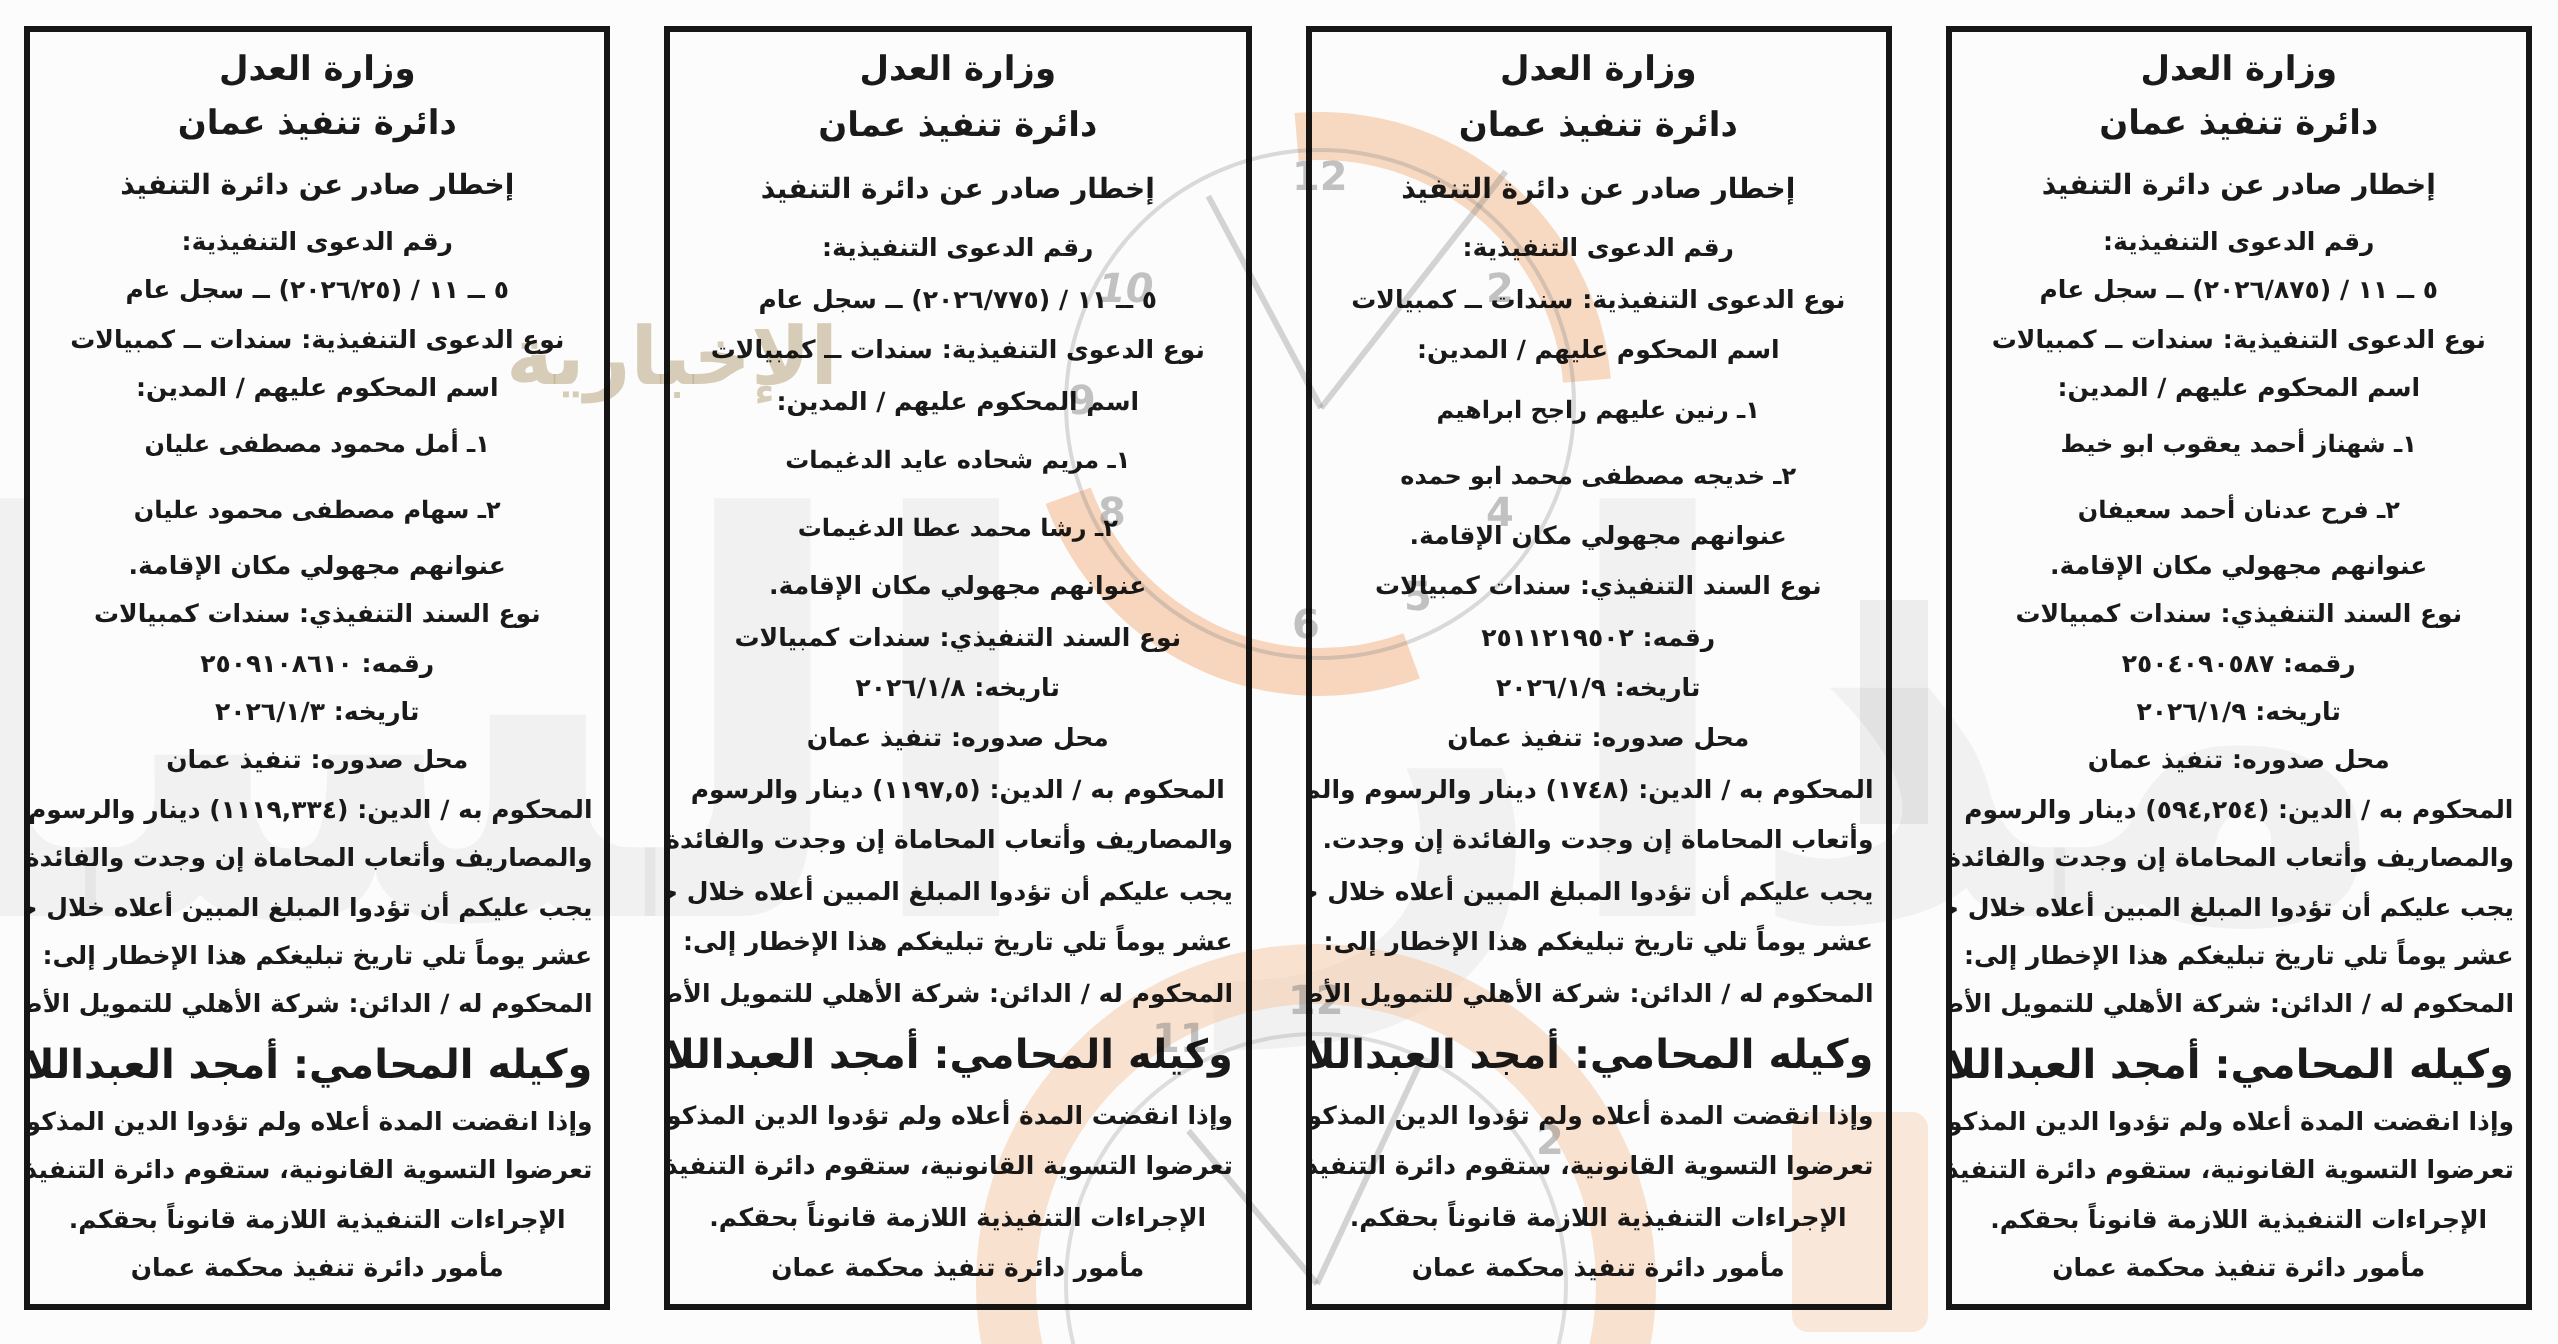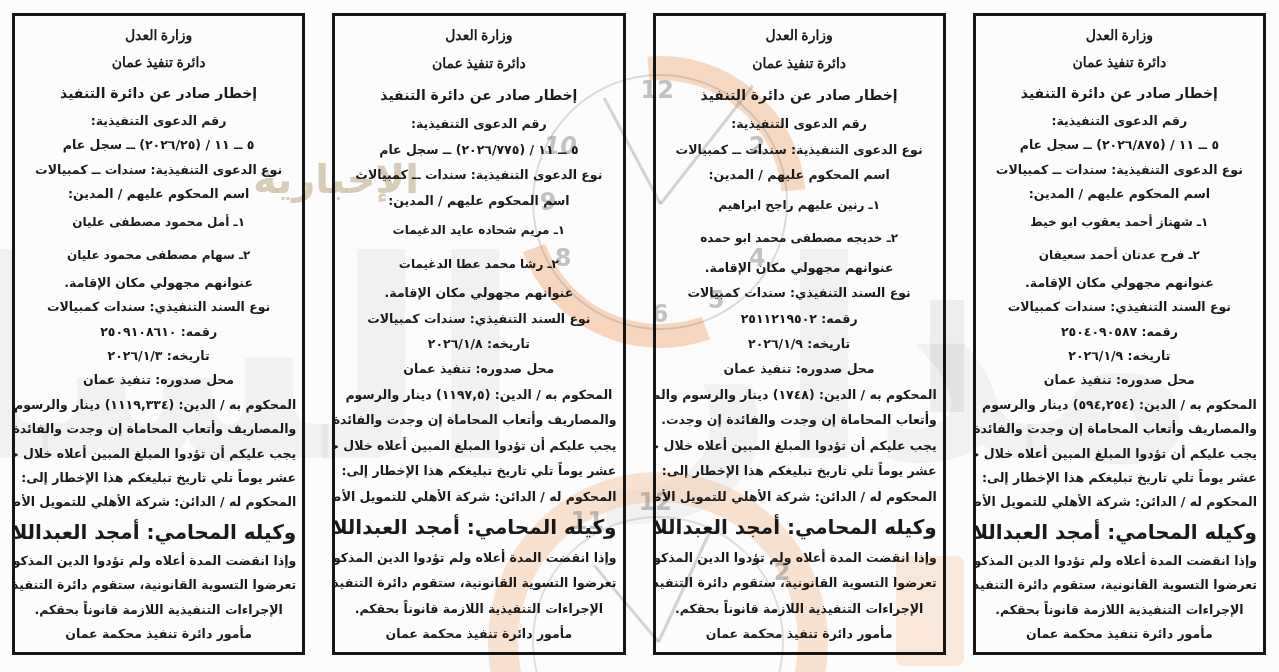--- a/index.html
+++ b/index.html
@@ -21,21 +21,21 @@
   .notice {
     flex:1 1 0;
     border:3px solid #161616;
     background:transparent;
     padding:7px 6px;
     text-align:center;
     display:flex; flex-direction:column; justify-content:space-between;
     overflow:hidden;
     font-weight:bold;
   }
-  .h1     { font-size:14px;   line-height:25px; white-space:nowrap;font-family:Liberation Serif, serif; }
+  .h1     { font-size:17px;   line-height:25px; white-space:nowrap; }
   .h2     { font-size:14px;   line-height:30px; white-space:nowrap; }
   .sm     { font-size:12.5px; line-height:22px; white-space:nowrap; }
   .name   { font-size:12px;   line-height:30px; white-space:nowrap; }
   .lawyer { font-size:20px;   line-height:32px; white-space:nowrap; }
 
   
   .wm {
     position:absolute; inset:0; z-index:5;
     pointer-events:none;
     mix-blend-mode:multiply;
@@ -64,22 +64,22 @@
   .ring-thick { position:absolute; inset:0; border:30px solid rgba(247,202,166,0.5); border-radius:50%; }
   .arc { position:absolute; inset:-6px; border:24px solid transparent; border-radius:50%; }
   .arc-ne { border-top-color:rgba(245,186,140,0.50); transform:rotate(40deg); }
   .arc-sw { border-top-color:rgba(245,186,140,0.55); transform:rotate(205deg); }
   .hand { position:absolute; background:rgba(120,120,120,0.30); }
   .clock-top .hand-a { width:3px; height:150px; left:138.5px; top:-8px;  transform-origin:50% 100%; transform:rotate(38deg); }
   .clock-top .hand-b { width:3px; height:120px; left:138.5px; top:22px;  transform-origin:50% 100%; transform:rotate(-28deg); }
   .clock-bottom .hand-a { width:3px; height:120px; left:168.5px; top:50px; transform-origin:50% 100%; transform:rotate(25deg); }
   .clock-bottom .hand-b { width:3px; height:100px; left:168.5px; top:70px; transform-origin:50% 100%; transform:rotate(-40deg); }
   .num {
-    position:absolute; font-size:24px; font-weight:bold;
-    color:rgba(125,125,125,0.45); width:28px; text-align:center;
+    position:absolute; font-size:20px; font-weight:bold;
+    color:rgba(125,125,125,0.45); width:28px; text-align:left;
   }
 </style>
 </head>
 <body>
 
 <div class="sheet">
 
   <div class="row">
 
     <article class="notice">

